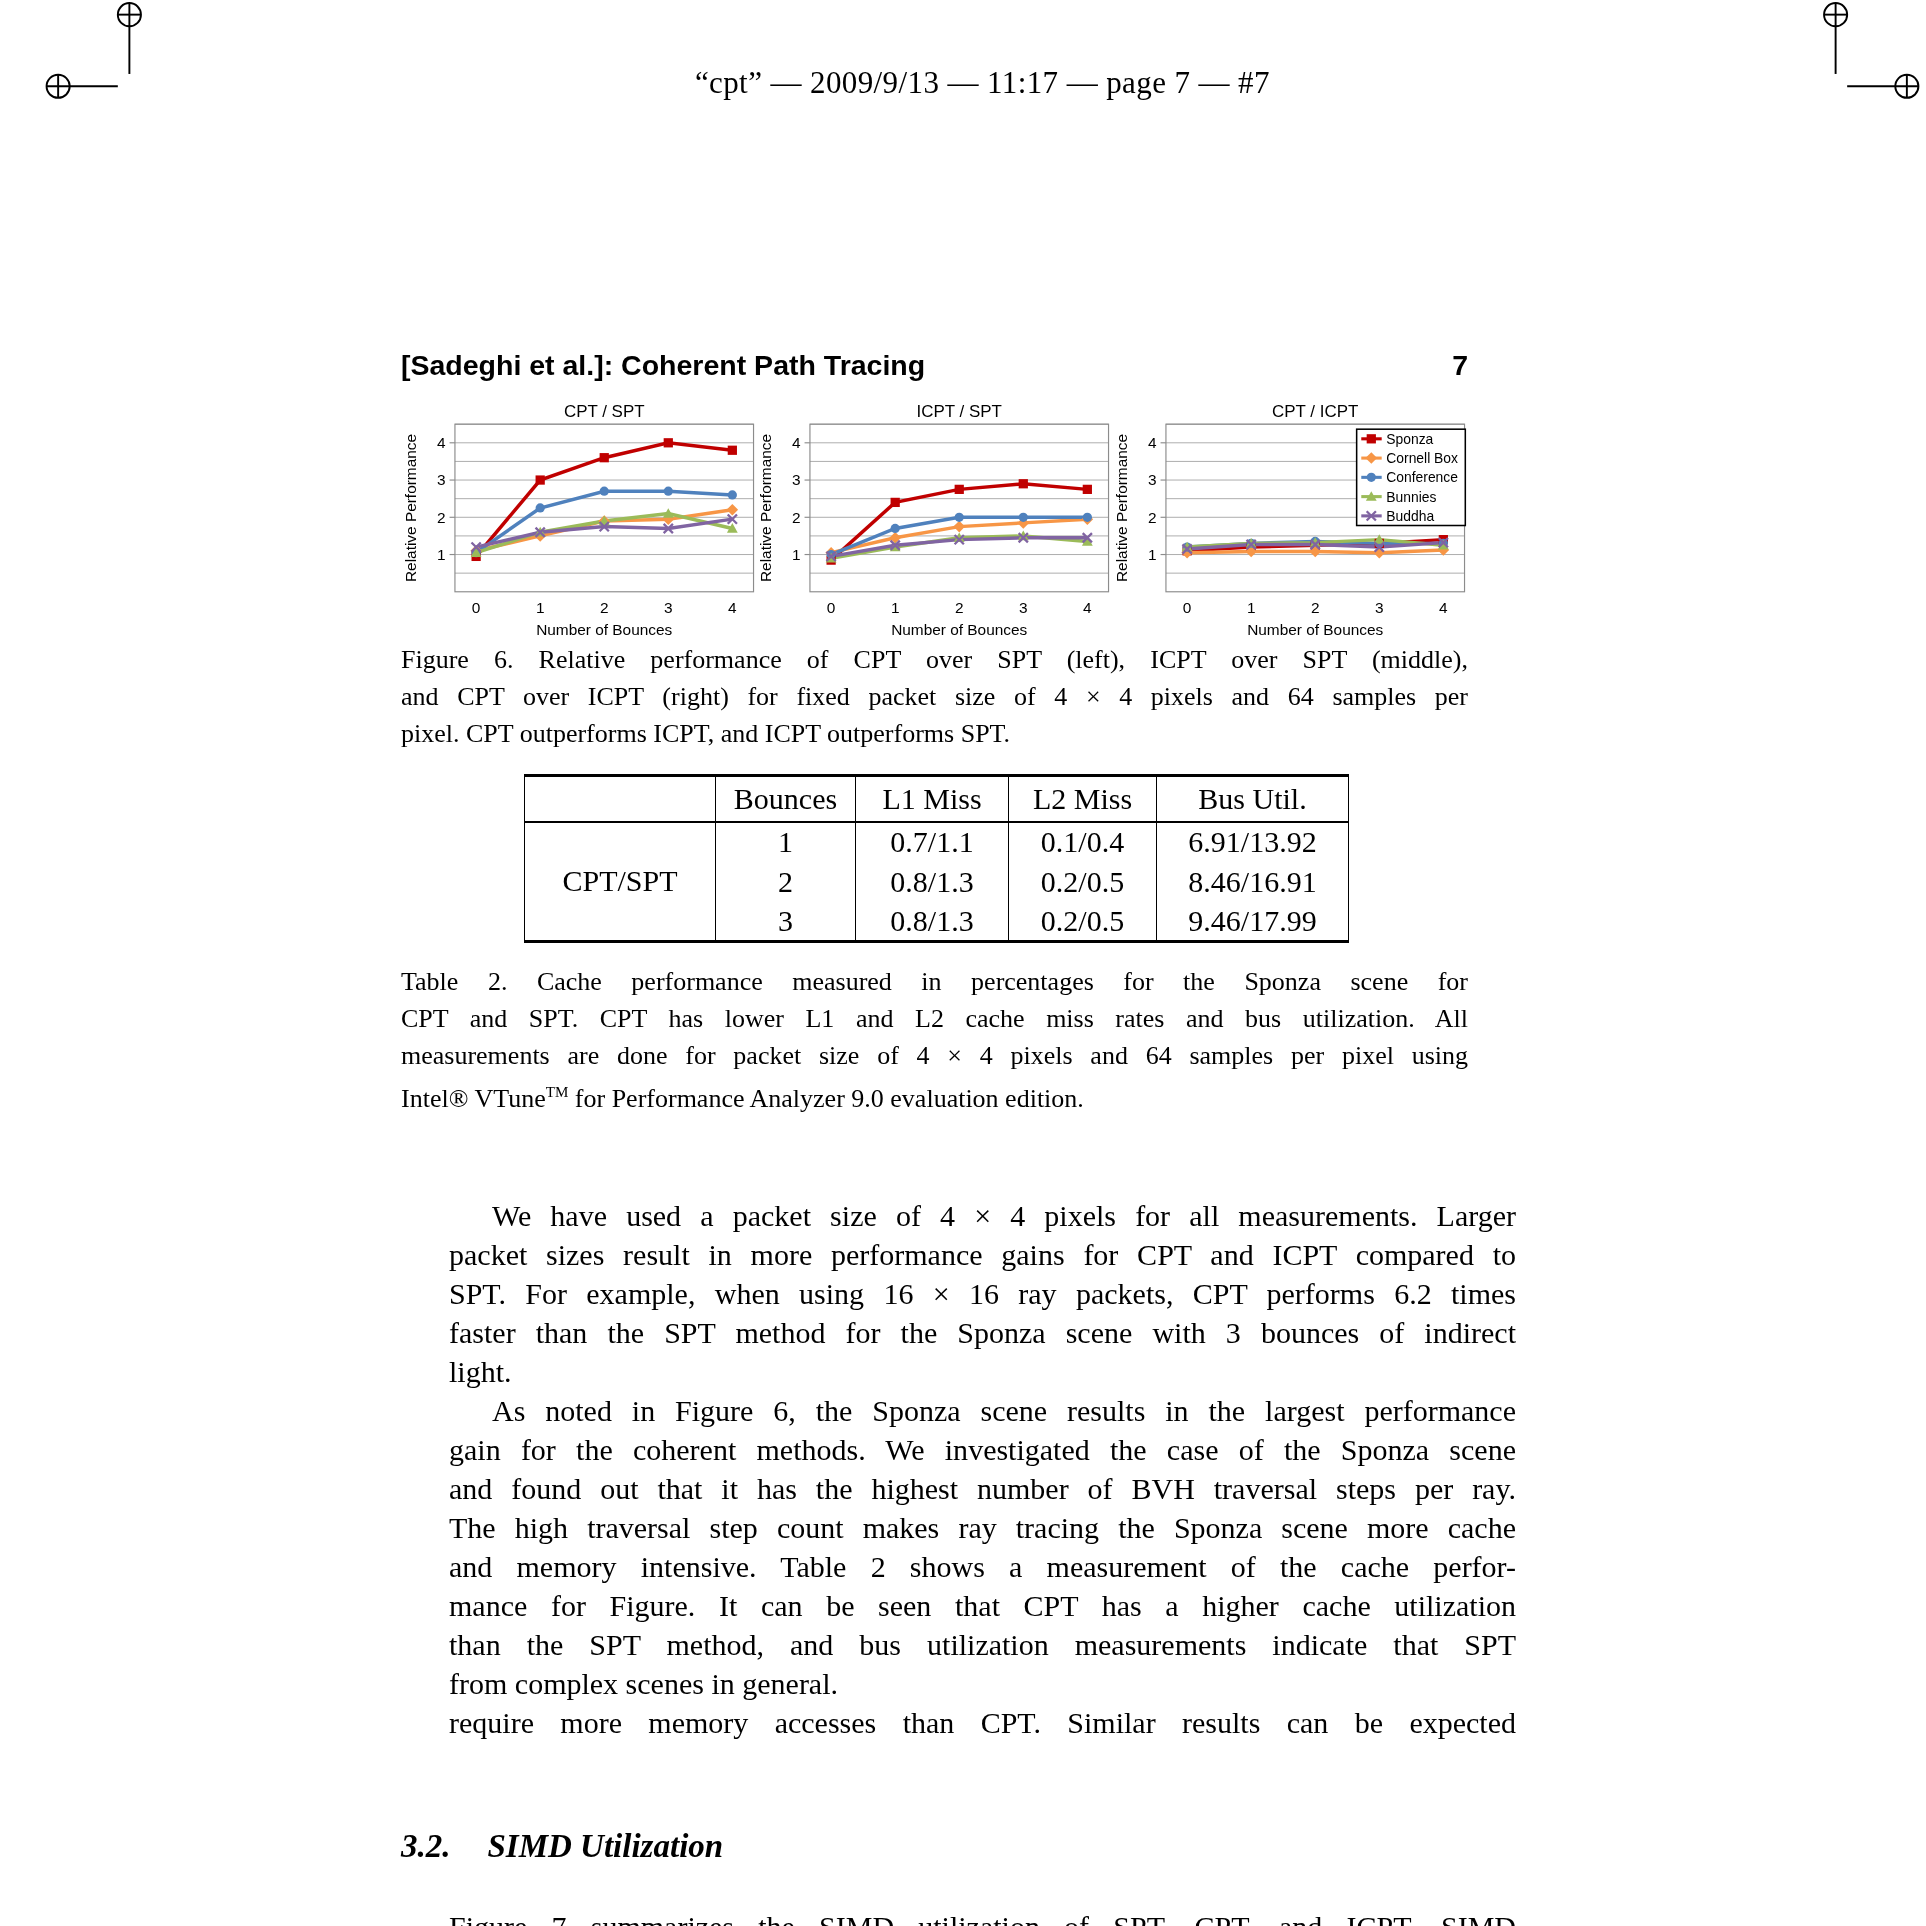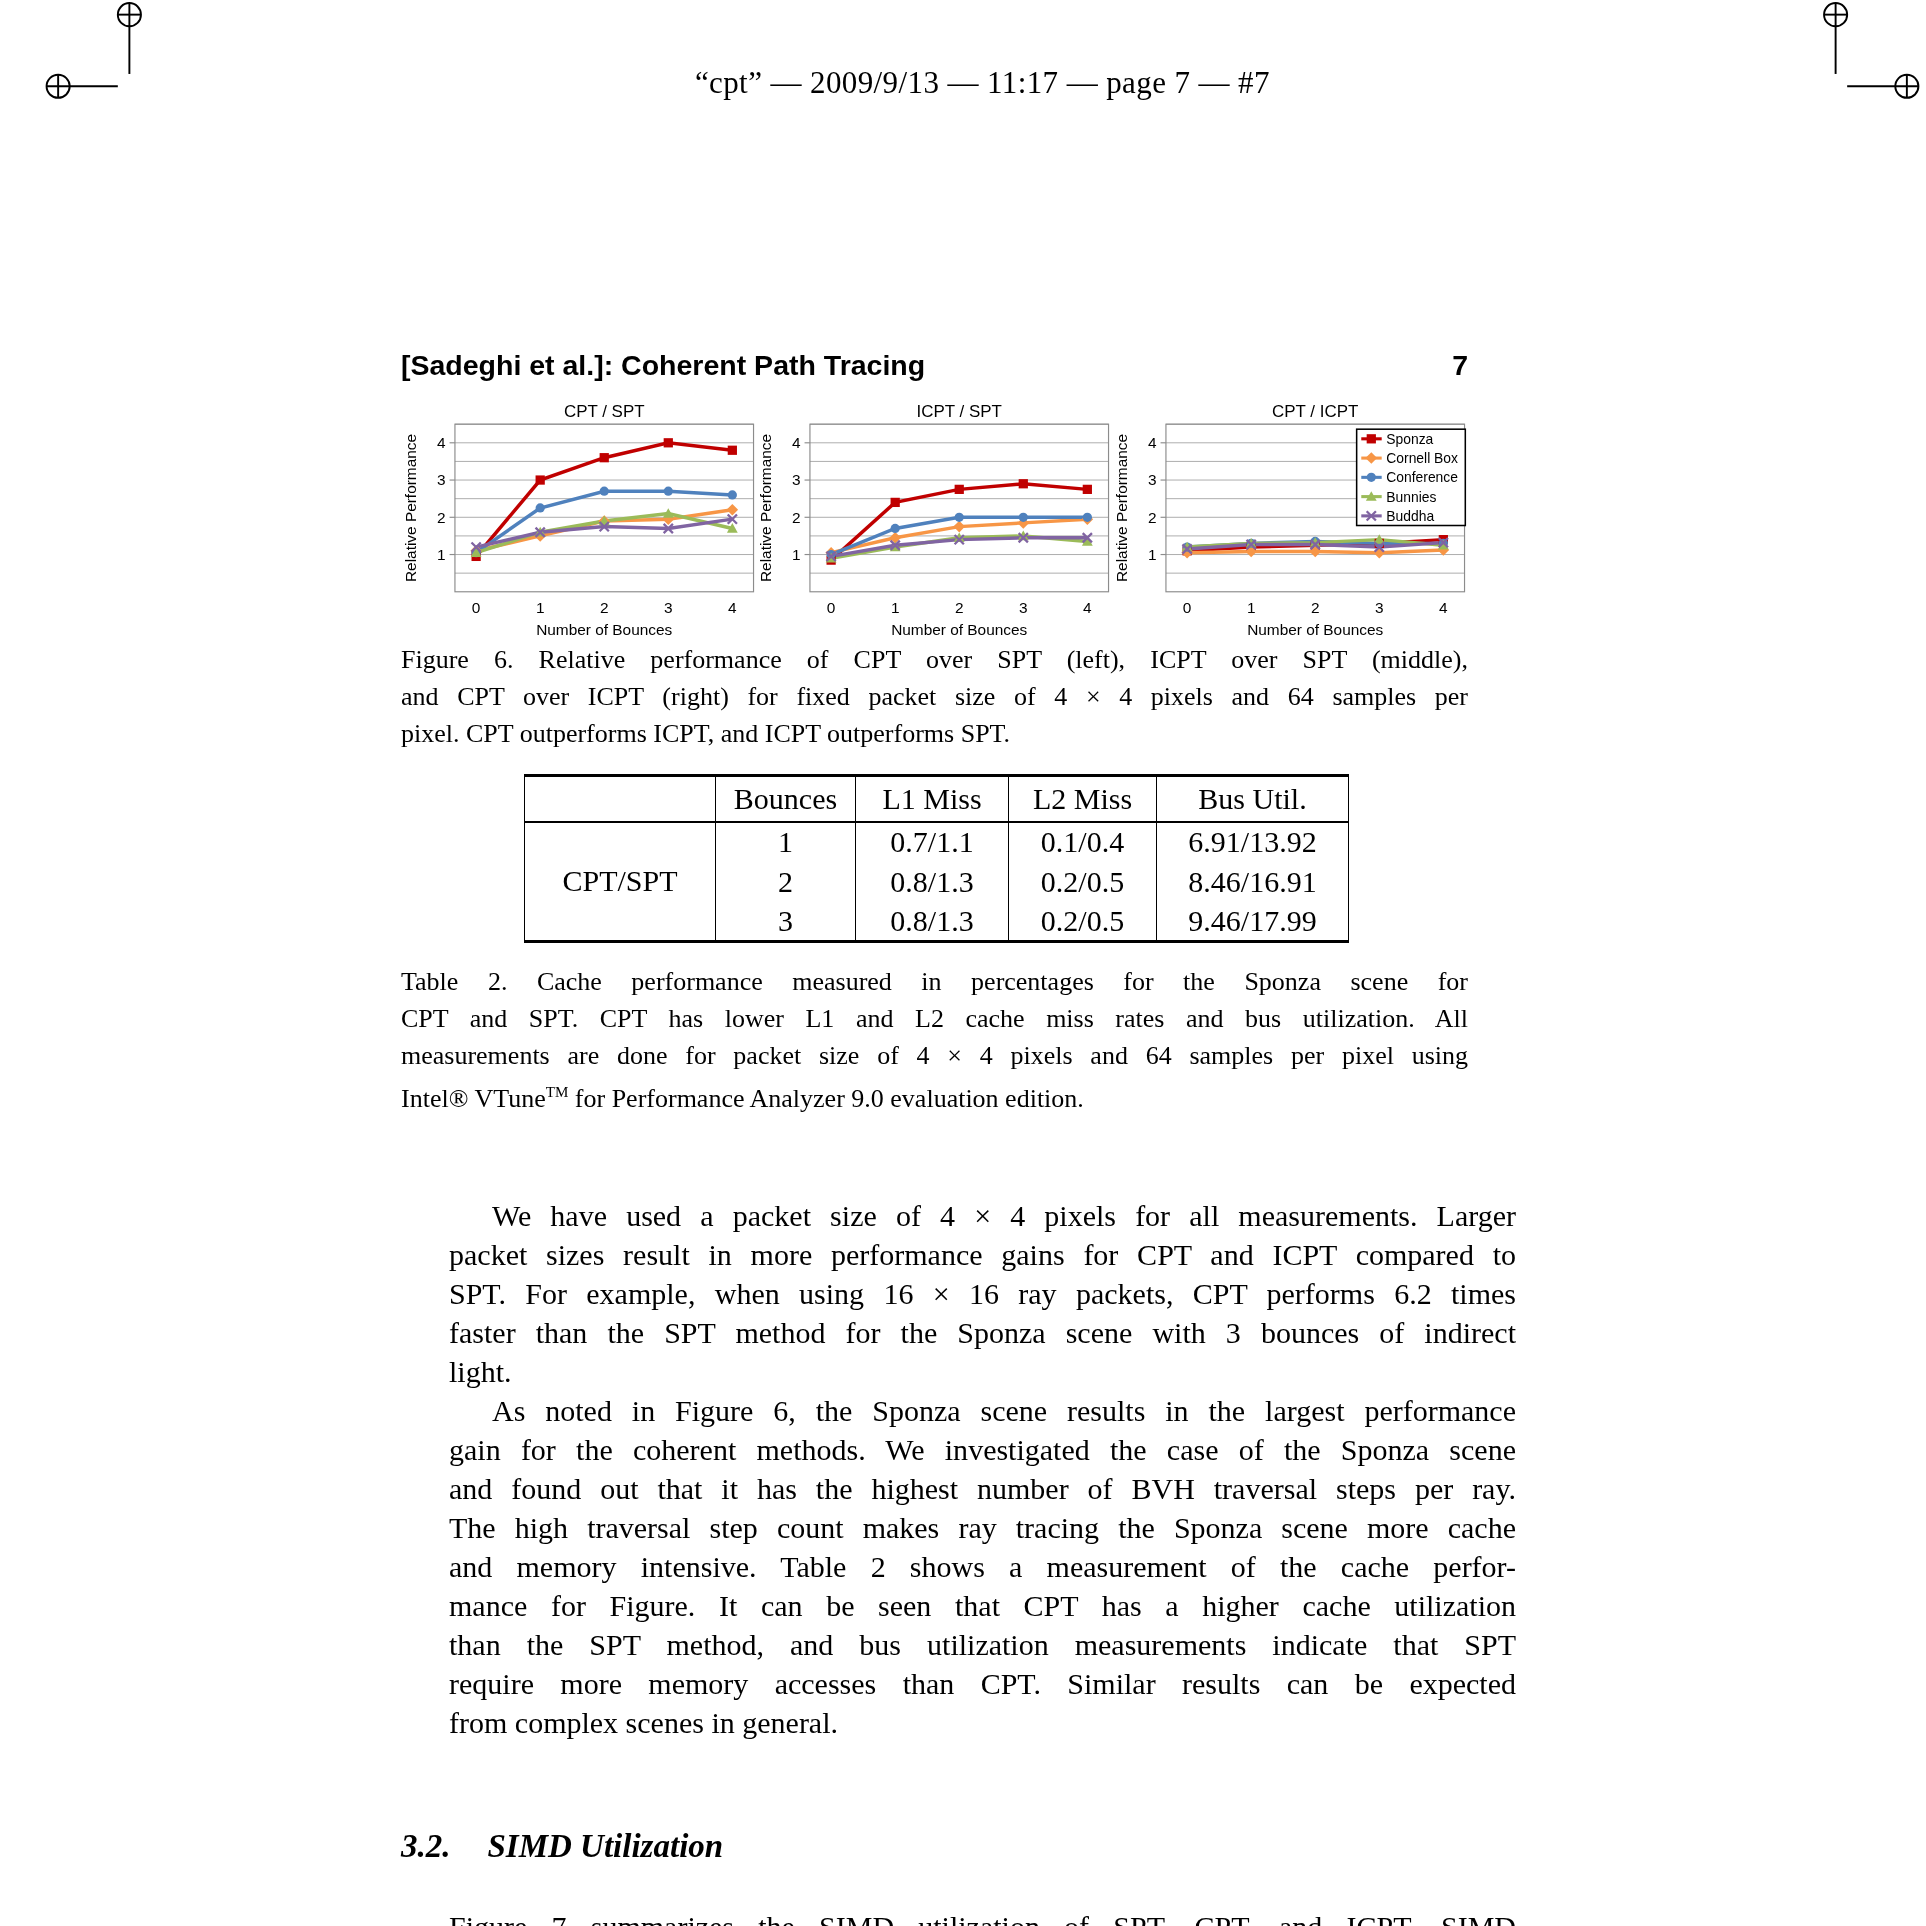--- a/index.html
+++ b/index.html
@@ -349,22 +349,22 @@
       <div class="jline"><span>SPT. For example, when using 16 × 16 ray packets, CPT performs 6.2 times</span></div>
       <div class="jline"><span>faster than the SPT method for the Sponza scene with 3 bounces of indirect</span></div>
       <div class="jline last"><span>light.</span></div>
       <div class="jline indent"><span>As noted in Figure 6, the Sponza scene results in the largest performance</span></div>
       <div class="jline"><span>gain for the coherent methods. We investigated the case of the Sponza scene</span></div>
       <div class="jline"><span>and found out that it has the highest number of BVH traversal steps per ray.</span></div>
       <div class="jline"><span>The high traversal step count makes ray tracing the Sponza scene more cache</span></div>
       <div class="jline"><span>and memory intensive.  Table 2 shows a measurement of the cache perfor-</span></div>
       <div class="jline"><span>mance for Figure.  It can be seen that CPT has a higher cache utilization</span></div>
       <div class="jline"><span>than the SPT method, and bus utilization measurements indicate that SPT</span></div>
+      <div class="jline last"><span>from complex scenes in general.</span></div>
       <div class="jline"><span>require more memory accesses than CPT. Similar results can be expected</span></div>
-      <div class="jline last"><span>from complex scenes in general.</span></div>
     </div>
 
   <div class="sec-heading">
     <span class="num">3.2.</span><span>SIMD Utilization</span>
   </div>
 
   <div id="body-p3" class="body-par">
       <div class="jline"><span>Figure 7 summarizes the SIMD utilization of SPT, CPT, and ICPT. SIMD</span></div>
     </div>
 

